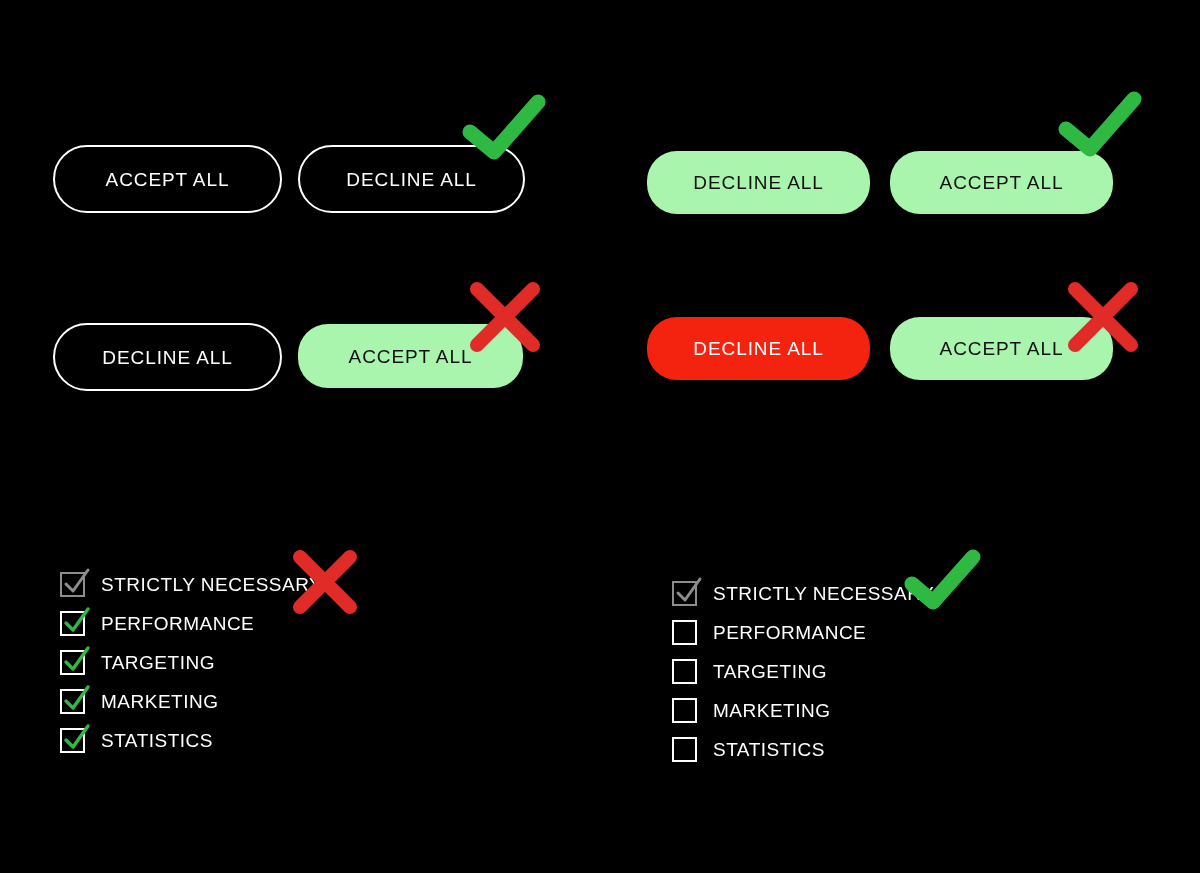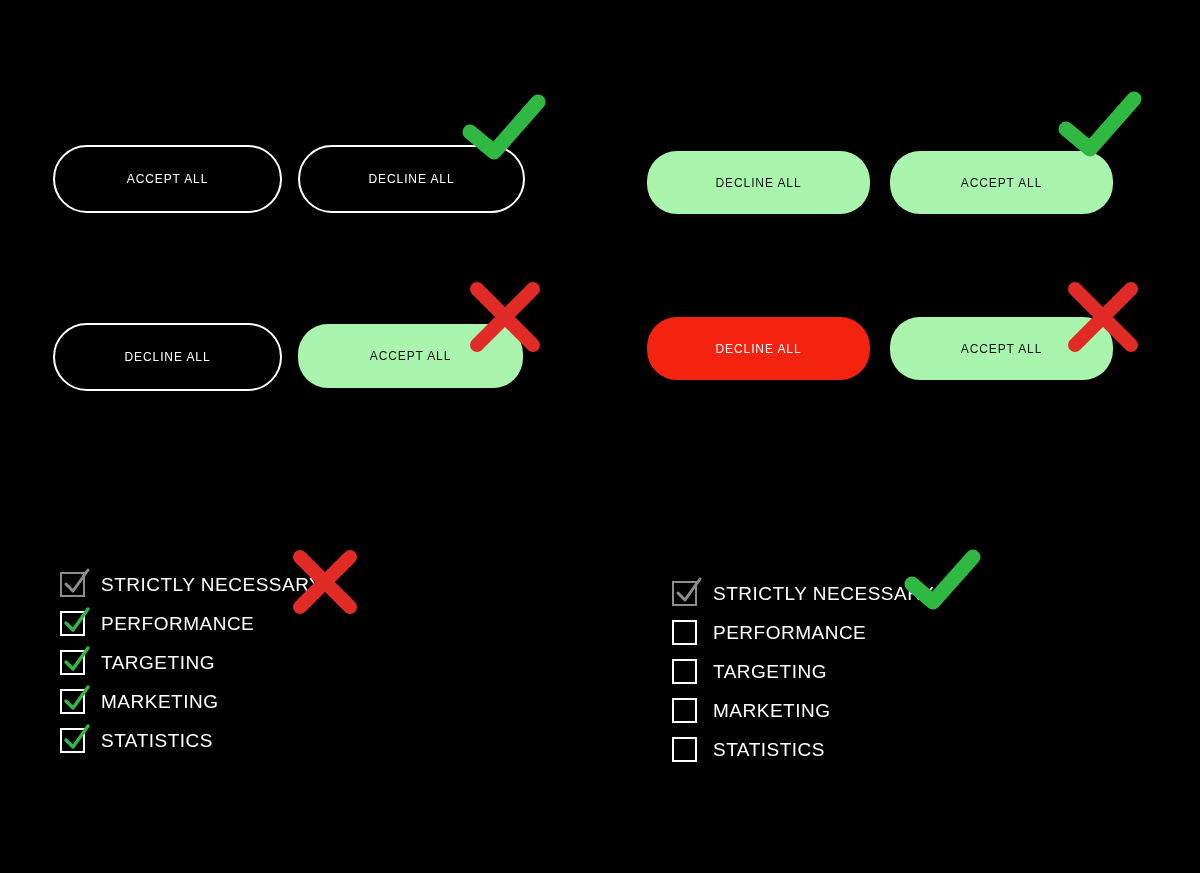--- a/index.html
+++ b/index.html
@@ -25,21 +25,21 @@
 
   
   .btn {
     position: absolute;
     box-sizing: border-box;
     display: flex;
     align-items: center;
     justify-content: center;
     text-align: right;
     font-family: "Liberation Sans", sans-serif;
-    font-size: 12px;
+    font-size: 19px;
     letter-spacing: 0.9px;
     font-weight: 400;
     line-height: 1;
     white-space: nowrap;
     user-select: none;
   }
   .btn-outline {
     background: #000000;
     border: 2px solid #ffffff;
     color: #ffffff;

